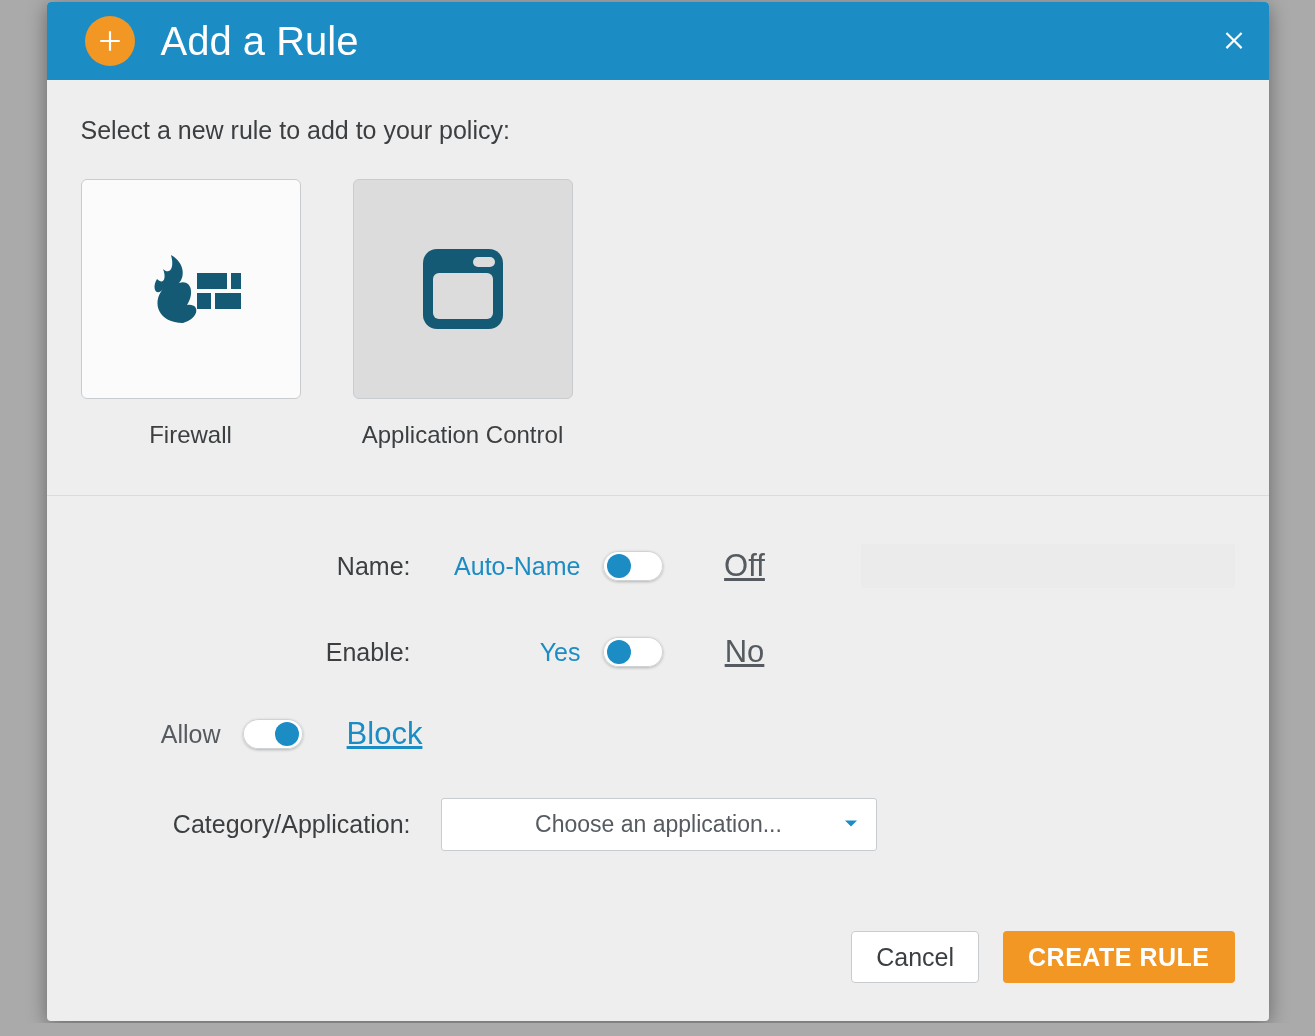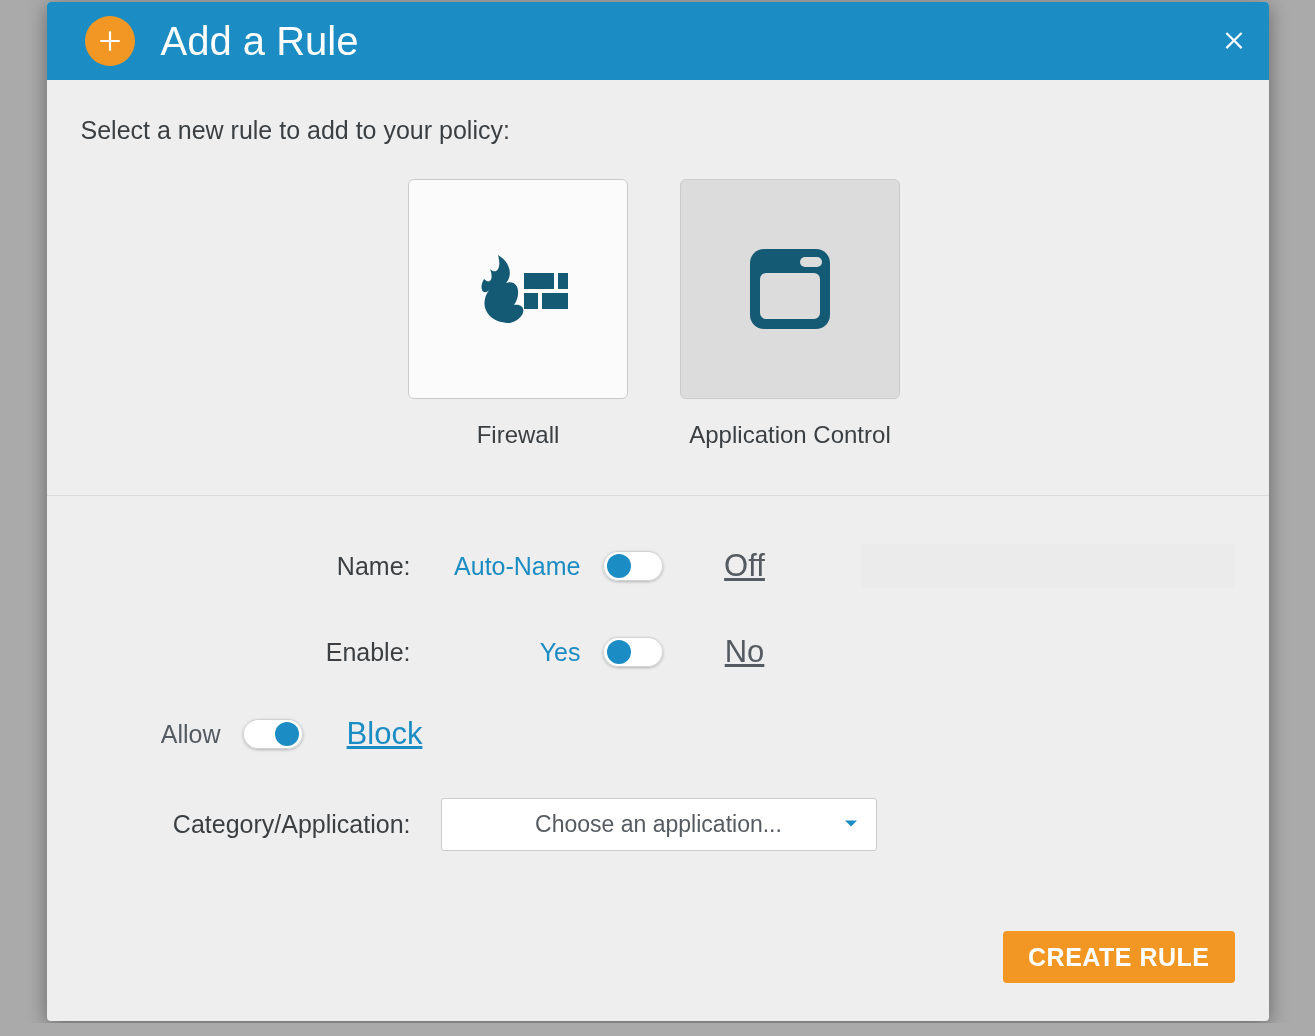--- a/index.html
+++ b/index.html
@@ -45,21 +45,21 @@
     position:absolute;right:22px;top:50%;transform:translateY(-50%);
     cursor:pointer;color:#fff;
   }
   .close-btn svg{width:26px;height:26px;}
   
   .section-top{
     padding:36px 41px 46px 34px;
     border-bottom:1px solid #dcdcdc;
   }
   .prompt{font-size:25px;color:var(--text);margin:0 0 34px 0;}
-  .cards{display:flex;justify-content:center;gap:52px;}
+  .cards{display:flex;gap:52px;}
   .card{
     text-align:center;
   }
   .card-box{
     width:220px;height:220px;
     border:1px solid var(--border);
     border-radius:6px;
     background:var(--card-bg);
     display:flex;align-items:center;justify-content:center;
     cursor:pointer;
@@ -224,16 +224,17 @@
                 <path d="M4 8 L12 16 L20 8 Z"></path>
               </svg>
           </span>
         </div>
       </div>
     </div>
 
   </div>
 
   <div class="footer">
+    <div class="btn btn-secondary">Cancel</div>
     <div class="btn btn-primary">CREATE RULE</div>
   </div>
 
 </div>
 
 </body></html>

